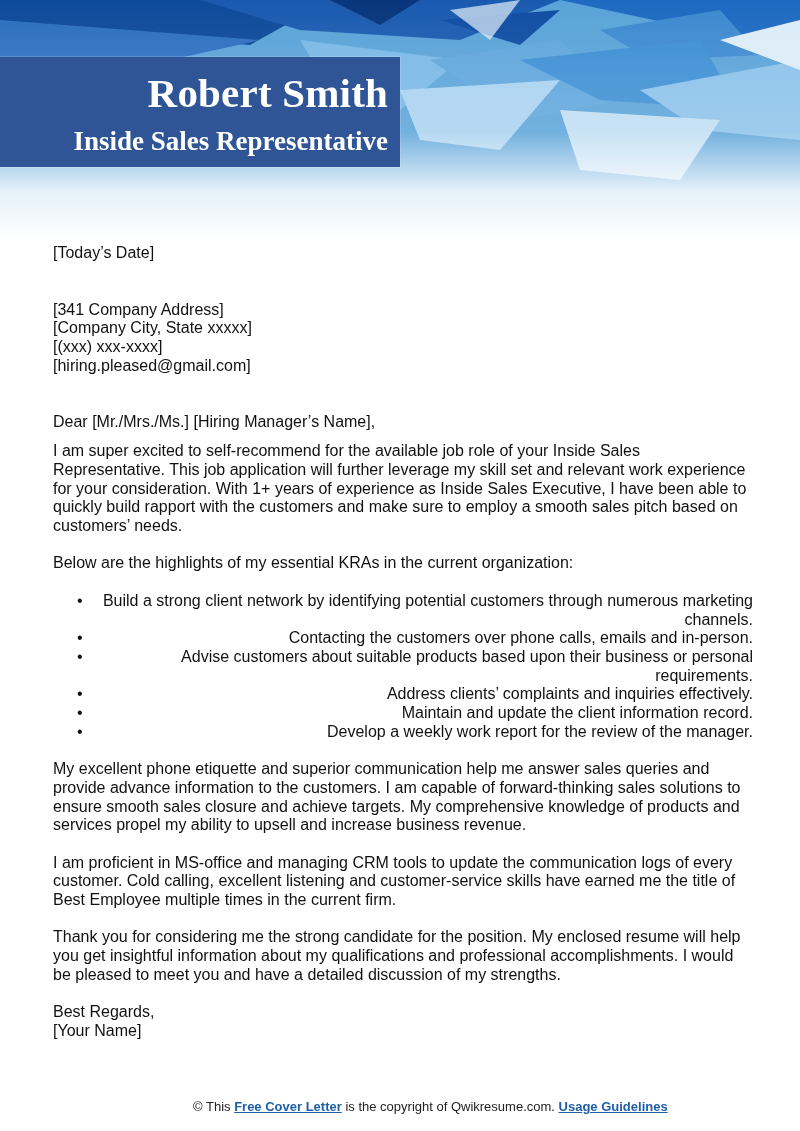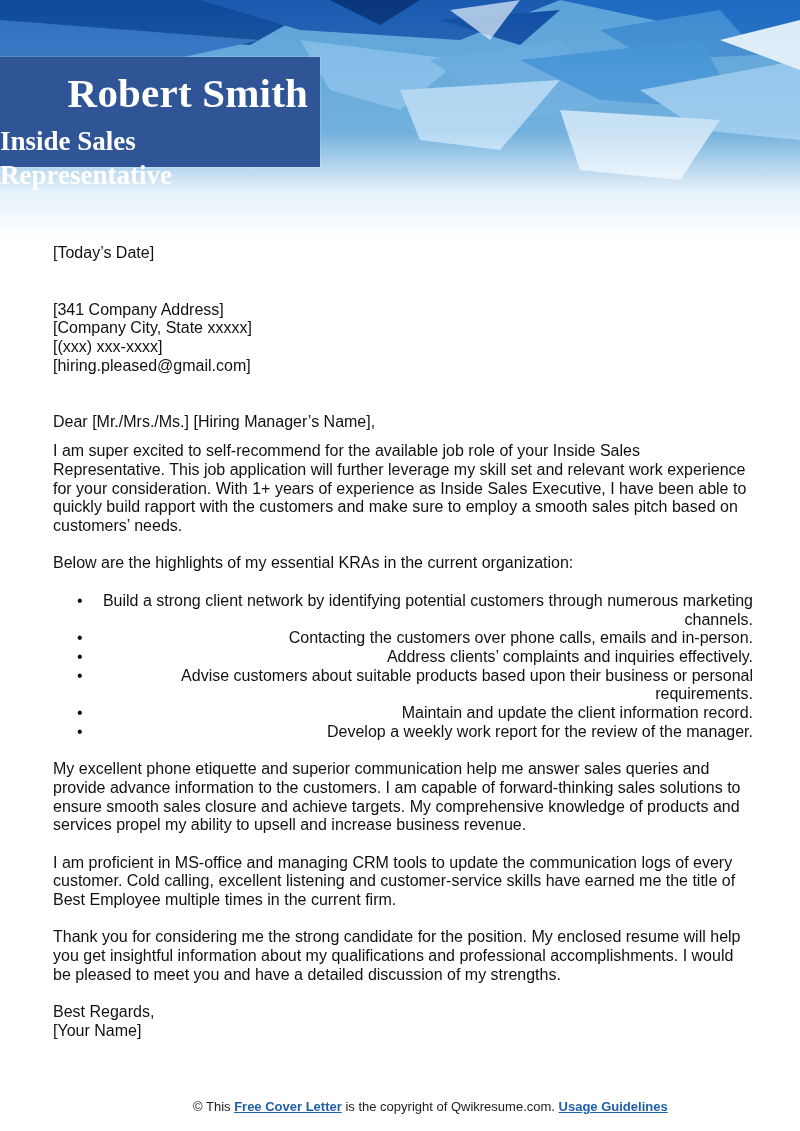--- a/index.html
+++ b/index.html
@@ -5,21 +5,21 @@
   html, body { margin: 0; padding: 0; }
   body {
     width: 800px; height: 1131px; position: relative; overflow: hidden;
     background: #ffffff;
     font-family: "Liberation Sans", sans-serif;
     color: #111;
   }
   .bg-decor { position: absolute; left: 0; top: 0; width: 800px; height: 240px; overflow: hidden; }
   .bg-decor svg { display: block; }
   .banner {
-    position: absolute; left: 0; top: 57px; width: 320px; height: 110px;
+    position: absolute; left: 0; top: 57px; width: 400px; height: 110px;
     background: #2f5597;
     box-shadow: 0 0 0 1px rgba(255,255,255,0.15);
   }
   .banner .name {
     position: absolute; right: 12px; top: 12px;
     font-family: "Liberation Serif", "DejaVu Serif", serif;
     font-weight: bold; font-size: 41px; line-height: 48px; color: #fff;
     letter-spacing: 0.2px;
   }
   .banner .title {
@@ -105,22 +105,22 @@
   <div class="gap-dear"></div>
   <p>Dear [Mr./Mrs./Ms.] [Hiring Manager’s Name],</p>
   <div class="gap-sm"></div>
   <p>I am super excited to self-recommend for the available job role of your Inside Sales Representative. This job application will further leverage my skill set and relevant work experience for your consideration. With 1+ years of experience as Inside Sales Executive, I have been able to quickly build rapport with the customers and make sure to employ a smooth sales pitch based on customers’ needs.</p>
   <div class="gap-p"></div>
   <p>Below are the highlights of my essential KRAs in the current organization:</p>
   <div class="gap-p"></div>
   <ul class="kra">
     <li>Build a strong client network by identifying potential customers through numerous marketing channels.</li>
     <li>Contacting the customers over phone calls, emails and in-person.</li>
+    <li>Advise customers about suitable products based upon their business or personal requirements.</li>
     <li>Address clients’ complaints and inquiries effectively.</li>
-    <li>Advise customers about suitable products based upon their business or personal requirements.</li>
     <li>Maintain and update the client information record.</li>
     <li>Develop a weekly work report for the review of the manager.</li>
   </ul>
   <div class="gap-p"></div>
   <p>My excellent phone etiquette and superior communication help me answer sales queries and provide advance information to the customers. I am capable of forward-thinking sales solutions to ensure smooth sales closure and achieve targets. My comprehensive knowledge of products and services propel my ability to upsell and increase business revenue.</p>
   <div class="gap-p"></div>
   <p>I am proficient in MS-office and managing CRM tools to update the communication logs of every customer. Cold calling, excellent listening and customer-service skills have earned me the title of Best Employee multiple times in the current firm.</p>
   <div class="gap-p"></div>
   <p>Thank you for considering me the strong candidate for the position. My enclosed resume will help you get insightful information about my qualifications and professional accomplishments. I would be pleased to meet you and have a detailed discussion of my strengths.</p>
   <div class="gap-p"></div>

